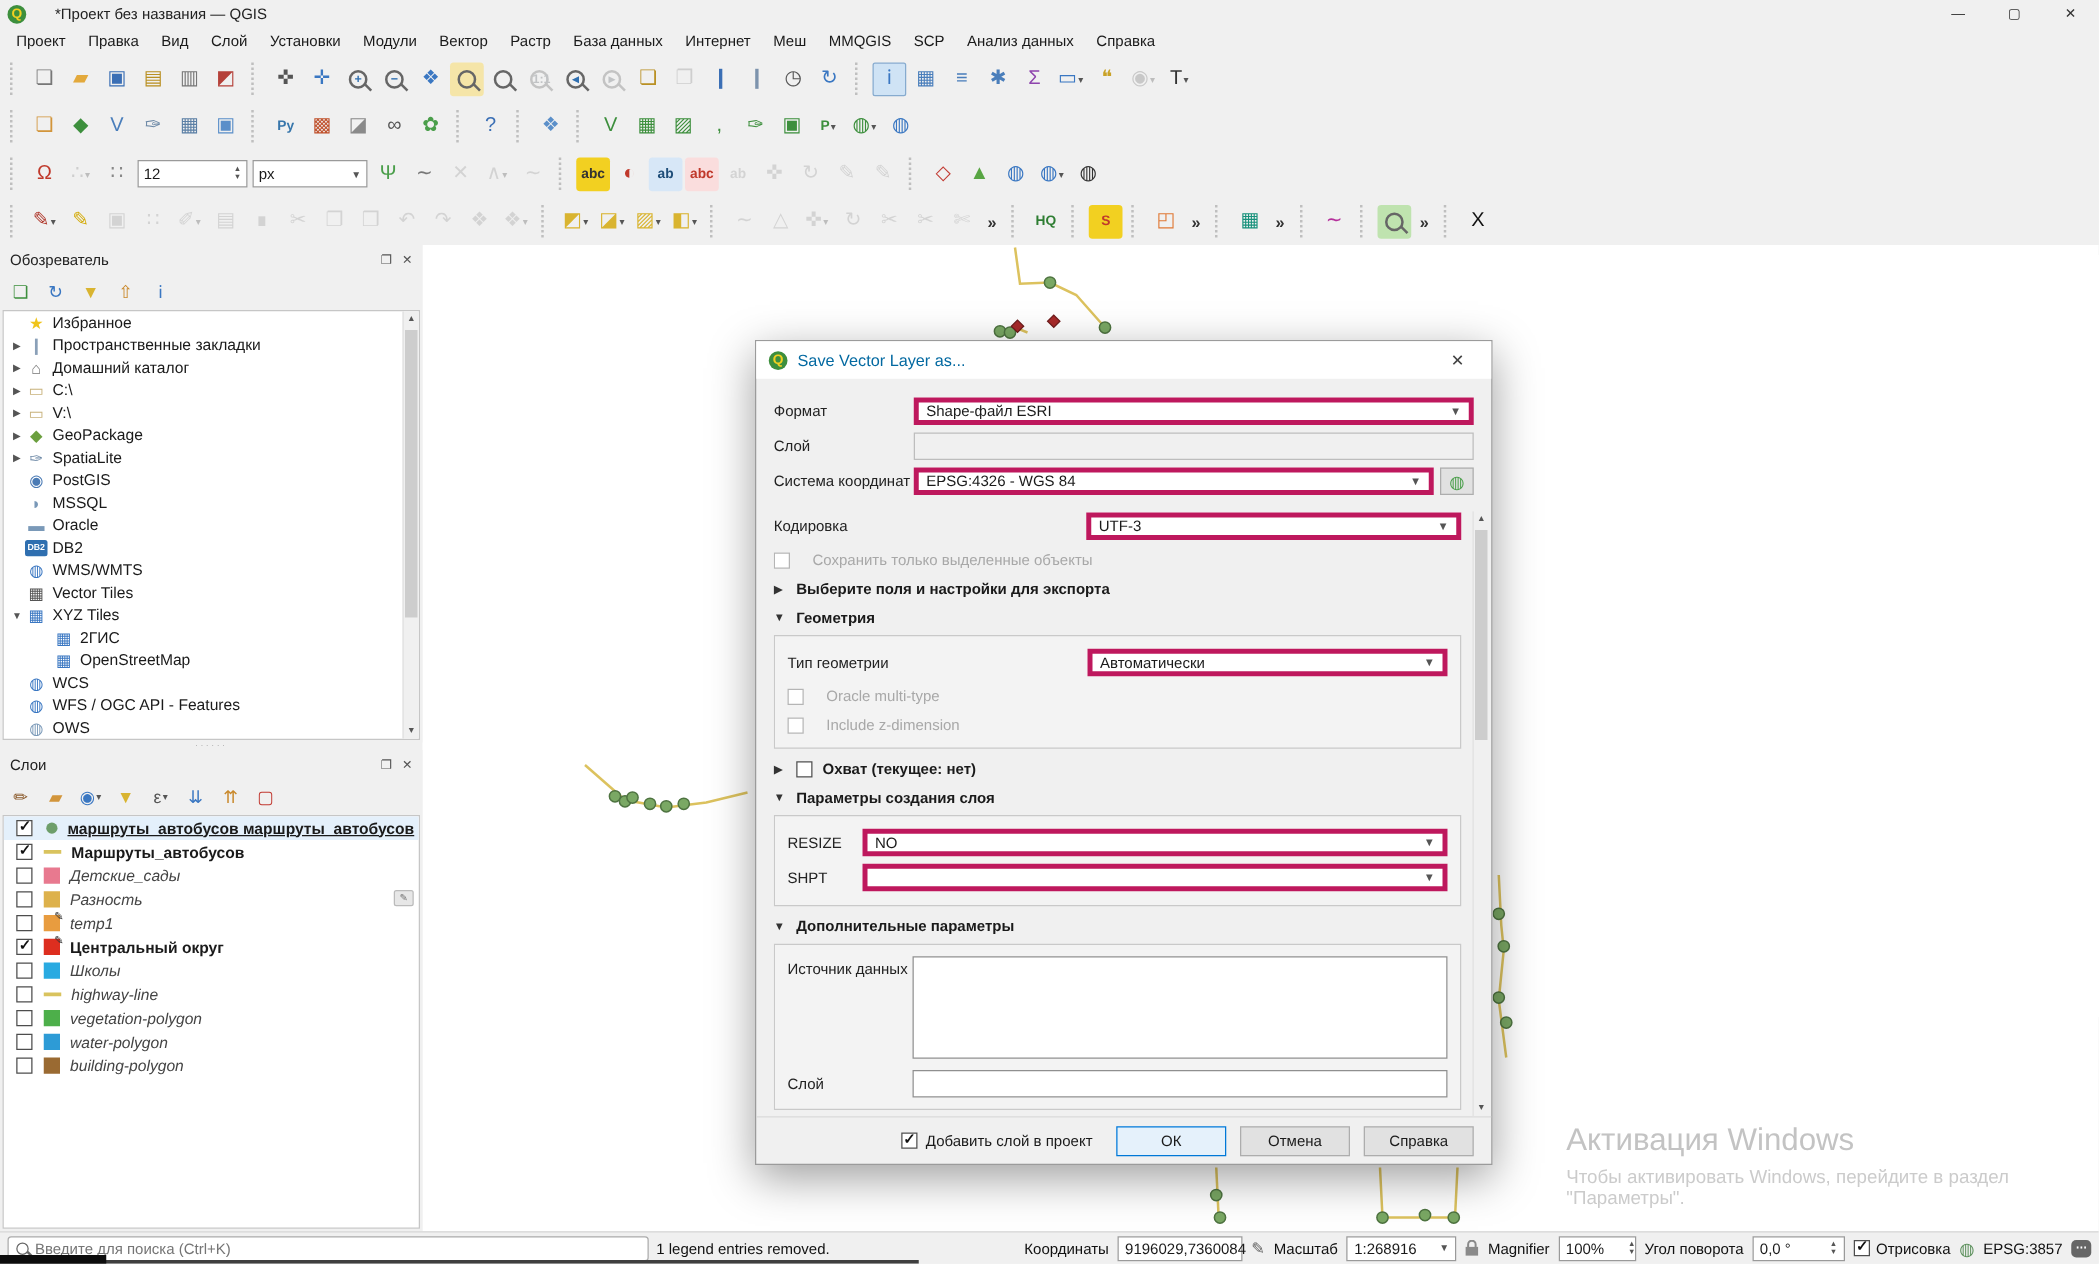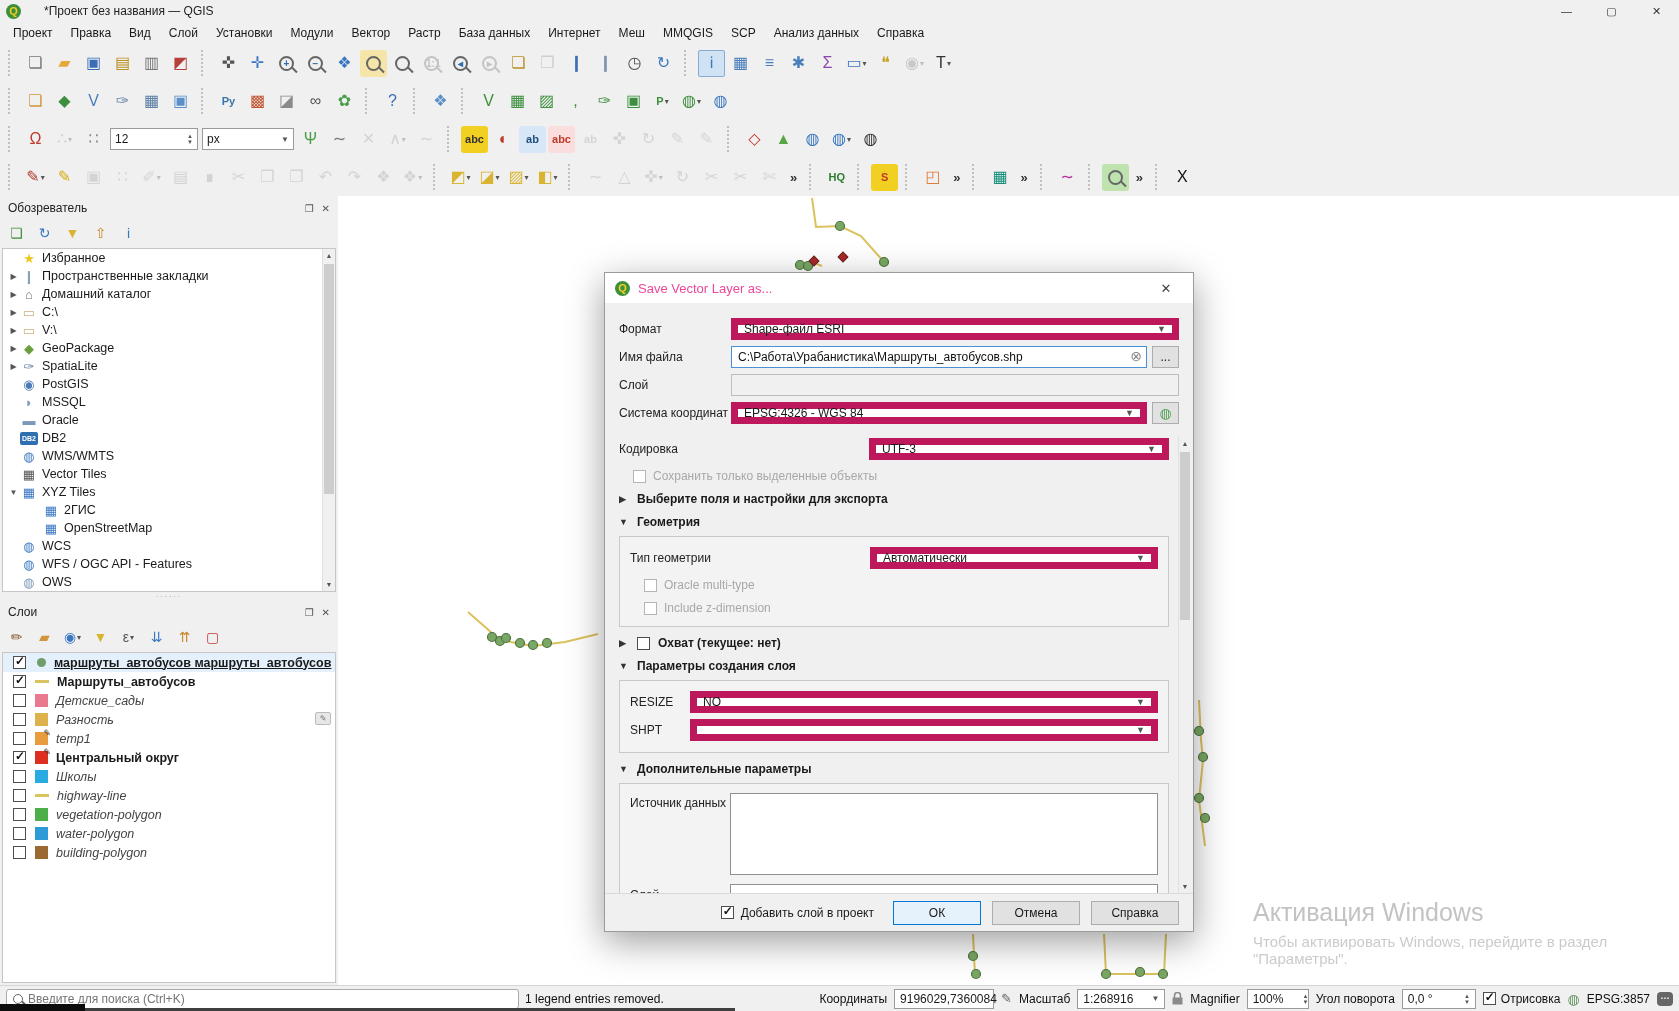--- a/index.html
+++ b/index.html
@@ -73,38 +73,38 @@
   
   #canvas { position:absolute; left:338px; top:196px; right:0; bottom:26px; background:#fff; z-index:1; }
   #mapsvg { position:absolute; left:0; top:0; width:1679px; height:1011px; z-index:3; pointer-events:none; }
   #watermark { position:absolute; left:1253px; top:898px; z-index:4; color:#c3c3c3; }
   #watermark .w1 { font-size:25px; font-weight:300; }
   #watermark .w2 { font-size:15px; margin-top:6px; color:#cbcbcb; }
 
   
   #dlg { position:absolute; left:604px; top:272px; width:590px; height:660px; background:#f0f0f0; border:1px solid #9b9b9b; box-shadow:0 10px 34px rgba(0,0,0,.38); z-index:10; display:flex; flex-direction:column; }
   #dlg-title { height:30px; background:#fff; display:flex; align-items:center; padding:0 10px; flex:none; }
-  #dlg-title .t { margin-left:8px; font-size:13px; color:#ec4899; }
+  #dlg-title .t { margin-left:8px; font-size:13px; color:#0369a1; }
   #dlg-title .x { margin-left:auto; width:34px; text-align:center; font-size:13px; color:#444; }
   .dlg-top { padding:14px 14px 2px; flex:none; }
   .drow { display:flex; align-items:center; margin-bottom:5px; height:23px; }
   .dlab { width:112px; font-size:12px; color:#222; flex:none; }
-  .combo { flex:1; height:22px; border:7px solid #be185d; background:#fff; display:flex; align-items:center; padding:0 6px; font-size:12px; min-width:0; }
+  .combo { flex:1; height:22px; border:4px solid #be185d; background:#fff; display:flex; align-items:center; padding:0 6px; font-size:12px; min-width:0; }
   .combo .car { margin-left:auto; font-size:9px; color:#555; padding-left:6px; }
   .txtwrap { flex:1; position:relative; display:flex; }
   .txtin { flex:1; height:22px; border:1px solid #8f8f8f; background:#fff; font-size:12px; padding:0 20px 0 6px; font-family:"Liberation Sans",sans-serif; color:#111; min-width:0; }
   .txtin.foc { border-color:#4a90d9; }
   .txtin.dis { background:#f0f0f0; border-color:#bdbdbd; }
   .clearx { position:absolute; right:5px; top:3px; font-size:14px; color:#888; line-height:14px; }
   .mini-btn { width:27px; height:22px; margin-left:5px; background:#e1e1e1; border:1px solid #adadad; display:flex; align-items:center; justify-content:center; font-size:12px; flex:none; }
   #dlg-scroll { flex:1; margin:6px 2px 0 14px; padding-right:22px; position:relative; overflow:hidden; }
   .sect { display:flex; align-items:center; gap:8px; font-weight:bold; font-size:12px; margin:9px 0 7px; }
   .tri { font-size:9px; color:#333; width:10px; flex:none; }
   .gbox { border:1px solid #c9c9c9; background:#f3f3f3; padding:9px 10px; margin:2px 0 6px; }
-  .cbrow { display:flex; align-items:center; margin:9px 14px; }
+  .cbrow { display:flex; align-items:center; margin:9px 0;gap:11px; }
   .cblab { font-size:12px; margin-left:7px; }
   .cblab.dis { color:#a8a8a8; }
   .w250 { width:250px; flex:none; } .w240 { width:240px; flex:none; } .w60 { width:60px; flex:none; } .w100 { width:100px; flex:none; }
   .dtarea { flex:1; height:82px; border:1px solid #8f8f8f; background:#fff; resize:none; font-family:"Liberation Sans",sans-serif; }
   #dlg-foot { height:38px; border-top:1px solid #d9d9d9; display:flex; align-items:center; justify-content:flex-end; gap:11px; padding:0 14px; flex:none; }
   .btn { min-width:88px; height:24px; background:#e1e1e1; border:1px solid #adadad; font-size:12px; display:flex; align-items:center; justify-content:center; }
   .btn.default { background:#e5f1fb; border-color:#0078d7; }
 
   
   #statusbar { position:absolute; left:0; right:0; bottom:0; height:26px; background:#f0f0f0; border-top:1px solid #d6d6d6; display:flex; align-items:center; padding:0 6px; z-index:8; gap:6px; }
@@ -810,28 +810,20 @@
 
   <div class="dlg-top">
     <div class="drow">
       <span class="dlab">Формат</span>
       <div class="combo">
         <span>Shape-файл ESRI</span>
         <span class="car">▼</span>
       </div>
     </div>
     <div class="drow">
-      <span class="dlab">Имя файла</span>
-      <div class="txtwrap">
-        <input class="txtin foc" value="C:\Работа\Урабанистика\Маршруты_автобусов.shp" style="">
-        <span class="clearx">⊗</span>
-      </div>
-      <div class="mini-btn">...</div>
-    </div>
-    <div class="drow">
       <span class="dlab">Слой</span>
       <input class="txtin dis" disabled="" style="">
     </div>
     <div class="drow">
       <span class="dlab">Система координат</span>
       <div class="combo">
         <span>EPSG:4326 - WGS 84</span>
         <span class="car">▼</span>
       </div>
       <div class="mini-btn">

